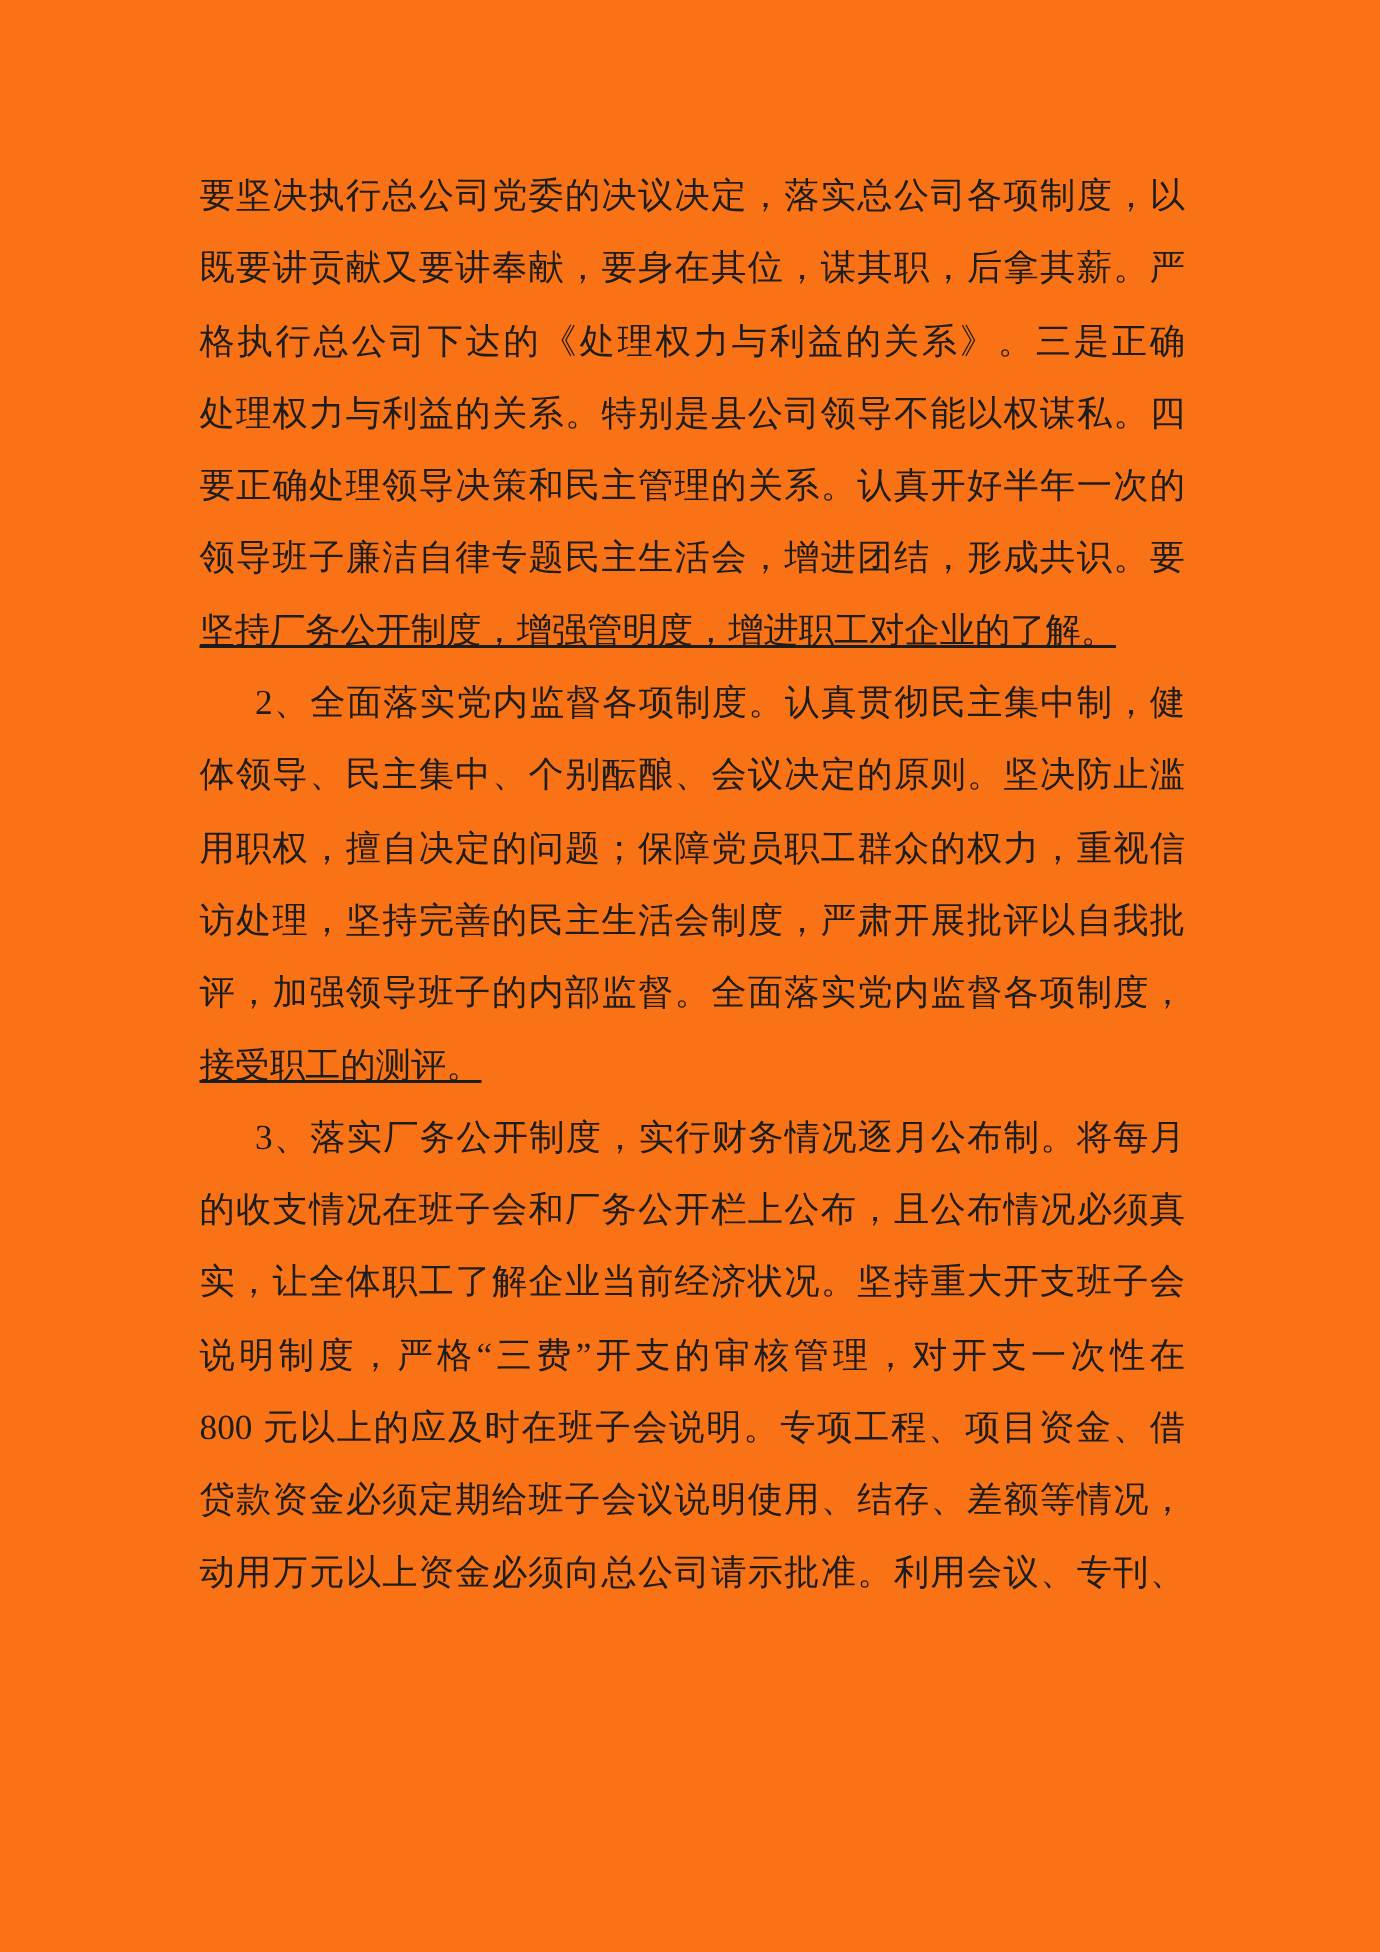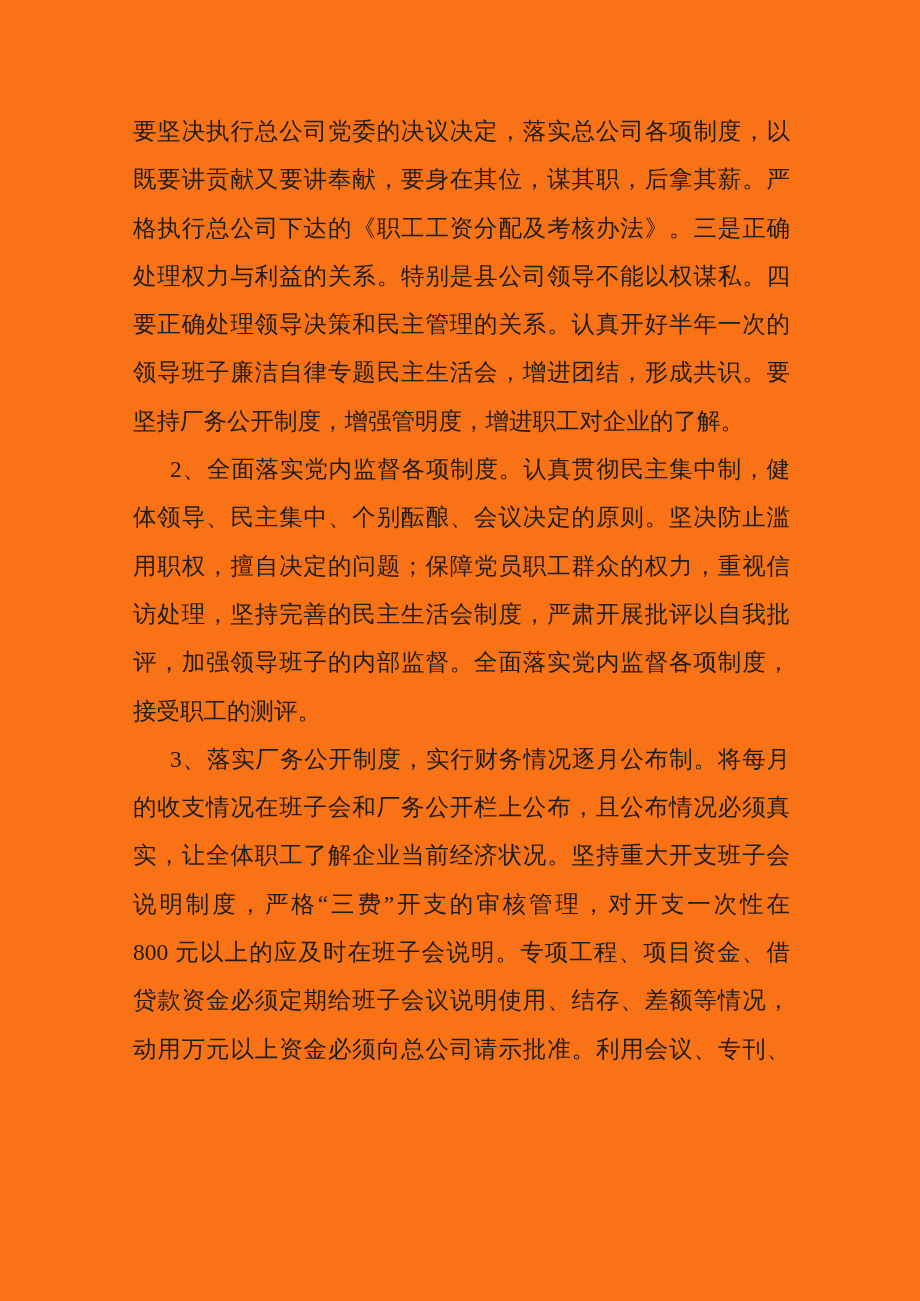--- a/index.html
+++ b/index.html
@@ -34,33 +34,34 @@
     font-size: 23.5px;
     white-space: normal;
     overflow: visible;
     text-align: justify;
     text-align-last: justify;
     letter-spacing: 0;
   }
   .text-line.para-last {
     text-align: left;
     text-align-last: left;
+    text-decoration: underline;
   }
   .text-line.para-indent {
     padding-left: 37px;
   }
 </style>
 </head>
 <body style="background: rgb(255, 255, 255);">
 
 <div class="page">
   <div class="doc-body" style="color: rgb(29, 29, 29);">
       <div class="text-line">要坚决执行总公司党委的决议决定，落实总公司各项制度，以</div>
       <div class="text-line">既要讲贡献又要讲奉献，要身在其位，谋其职，后拿其薪。严</div>
-      <div class="text-line">格执行总公司下达的《职工工资分配及考核办法》。三是正确</div>
+      <div class="text-line">格执行总公司下达的《处理权力与利益的关系》。三是正确</div>
       <div class="text-line">处理权力与利益的关系。特别是县公司领导不能以权谋私。四</div>
       <div class="text-line">要正确处理领导决策和民主管理的关系。认真开好半年一次的</div>
       <div class="text-line">领导班子廉洁自律专题民主生活会，增进团结，形成共识。要</div>
       <div class="text-line para-last">坚持厂务公开制度，增强管明度，增进职工对企业的了解。</div>
       <div class="text-line para-indent">2、全面落实党内监督各项制度。认真贯彻民主集中制，健</div>
       <div class="text-line">体领导、民主集中、个别酝酿、会议决定的原则。坚决防止滥</div>
       <div class="text-line">用职权，擅自决定的问题；保障党员职工群众的权力，重视信</div>
       <div class="text-line">访处理，坚持完善的民主生活会制度，严肃开展批评以自我批</div>
       <div class="text-line">评，加强领导班子的内部监督。全面落实党内监督各项制度，</div>
       <div class="text-line para-last">接受职工的测评。</div>

